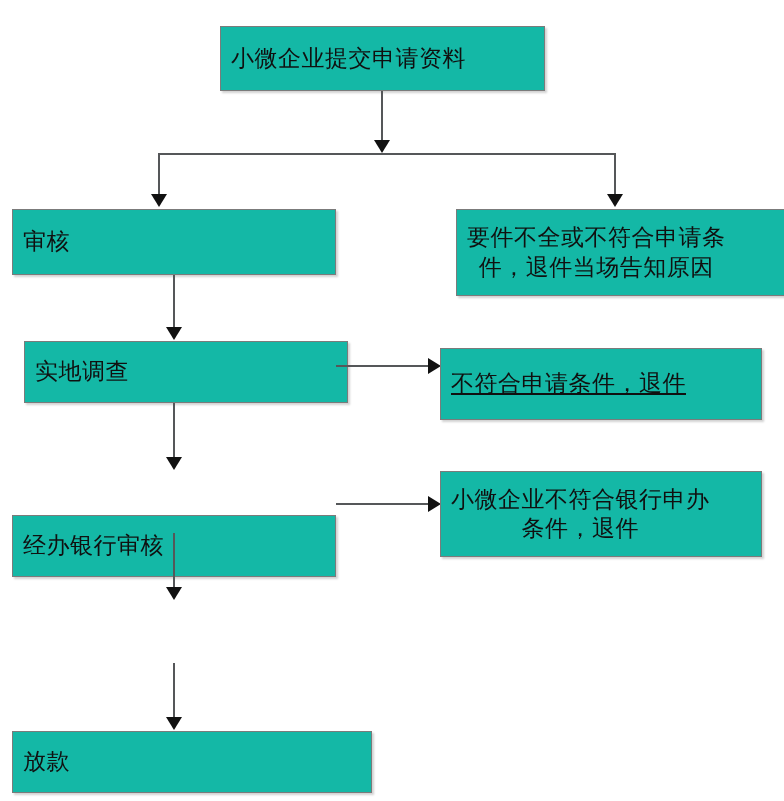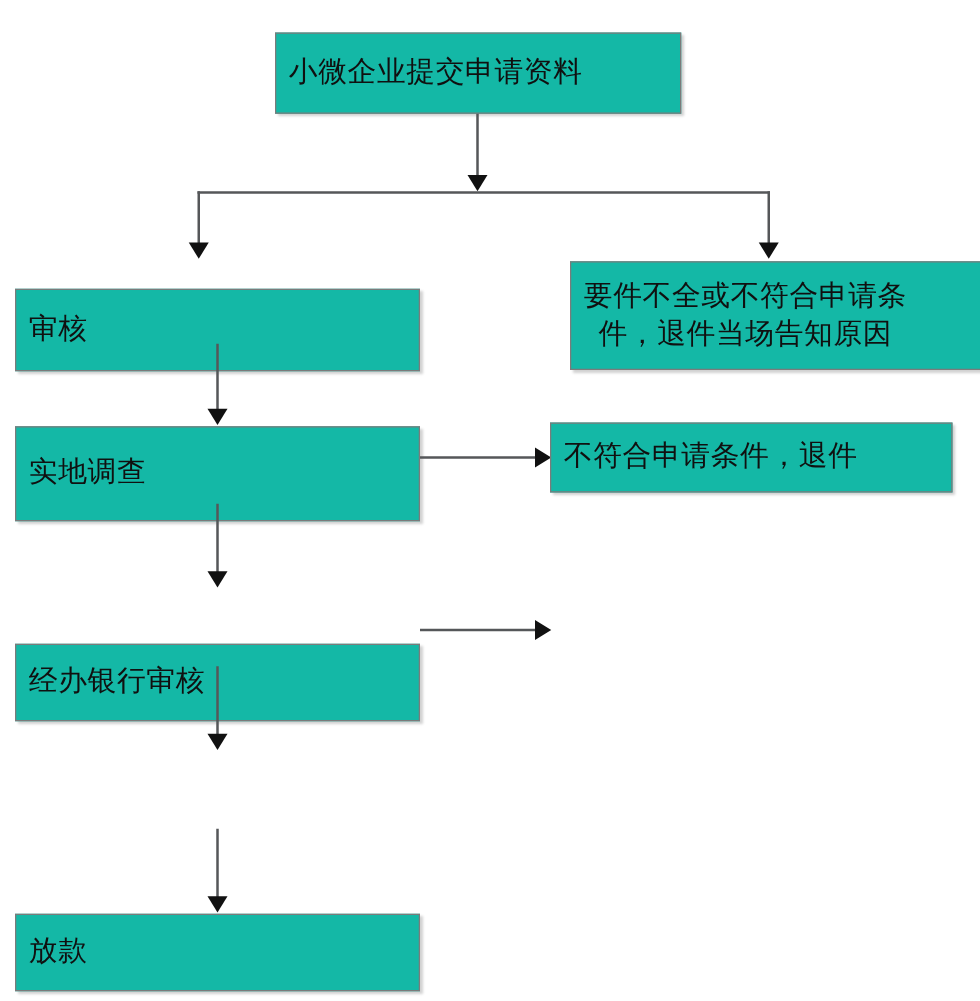--- a/index.html
+++ b/index.html
@@ -79,58 +79,62 @@
   <div class="arrow-down" style="left:374px; top:140px;"></div>
 
   <div class="hline" style="left:158px; top:153px; width:458px;"></div>
 
   <div class="vline" style="left:158px; top:153px; height:42px;"></div>
   <div class="arrow-down" style="left:151px; top:194px;"></div>
 
   <div class="vline" style="left:614px; top:153px; height:42px;"></div>
   <div class="arrow-down" style="left:607px; top:194px;"></div>
 
-  <div class="node" style="left:12px; top:209px; width:324px; height:66px;margin-top:22px;">
+  <div class="node" style="left:12px; top:209px; width:324px; height:66px;">
     <span class="node-text">审核</span>
   </div>
 
   <div class="node" style="left:456px; top:209px; width:374px; height:87px;">
     <span class="node-text">要件不全或不符合申请条
 件，退件当场告知原因</span>
   </div>
 
   <div class="vline" style="left:173px; top:275px; height:53px;"></div>
   <div class="arrow-down" style="left:166px; top:327px;"></div>
 
-  <div class="node" style="left:12px; top:341px; width:324px; height:76px;">
+  <div class="node" style="left:24px; top:341px; width:324px; height:62px;">
     <span class="node-text">实地调查</span>
   </div>
 
   <div class="hline" style="left:336px; top:365px; width:93px;"></div>
   <div class="arrow-right" style="left:428px; top:358px;"></div>
 
-  <div class="node" style="left:440px; top:338px; width:322px; height:56px;">
+  <div class="node" style="left:440px; top:348px; width:322px; height:72px;text-decoration:underline;">
     <span class="node-text">不符合申请条件，退件</span>
   </div>
 
   <div class="vline" style="left:173px; top:403px; height:55px;"></div>
   <div class="arrow-down" style="left:166px; top:457px;"></div>
 
   <div class="node" style="left:12px; top:471px; width:324px; height:62px;margin-top:44px;">
     <span class="node-text">经办银行审核</span>
   </div>
 
   <div class="hline" style="left:336px; top:503px; width:93px;"></div>
   <div class="arrow-right" style="left:428px; top:496px;"></div>
 
+  <div class="node" style="left:440px; top:471px; width:322px; height:86px;">
+    <span class="node-text">小微企业不符合银行申办
+条件，退件</span>
+  </div>
 
   <div class="vline" style="left:173px; top:533px; height:55px;"></div>
   <div class="arrow-down" style="left:166px; top:587px;"></div>
 
 
   <div class="vline" style="left:173px; top:663px; height:55px;"></div>
   <div class="arrow-down" style="left:166px; top:717px;"></div>
 
-  <div class="node" style="left:12px; top:731px; width:324px; height:62px;">
+  <div class="node" style="left:12px; top:731px; width:360px; height:62px;">
     <span class="node-text">放款</span>
   </div>
 
 </div>
 
 </body></html>

